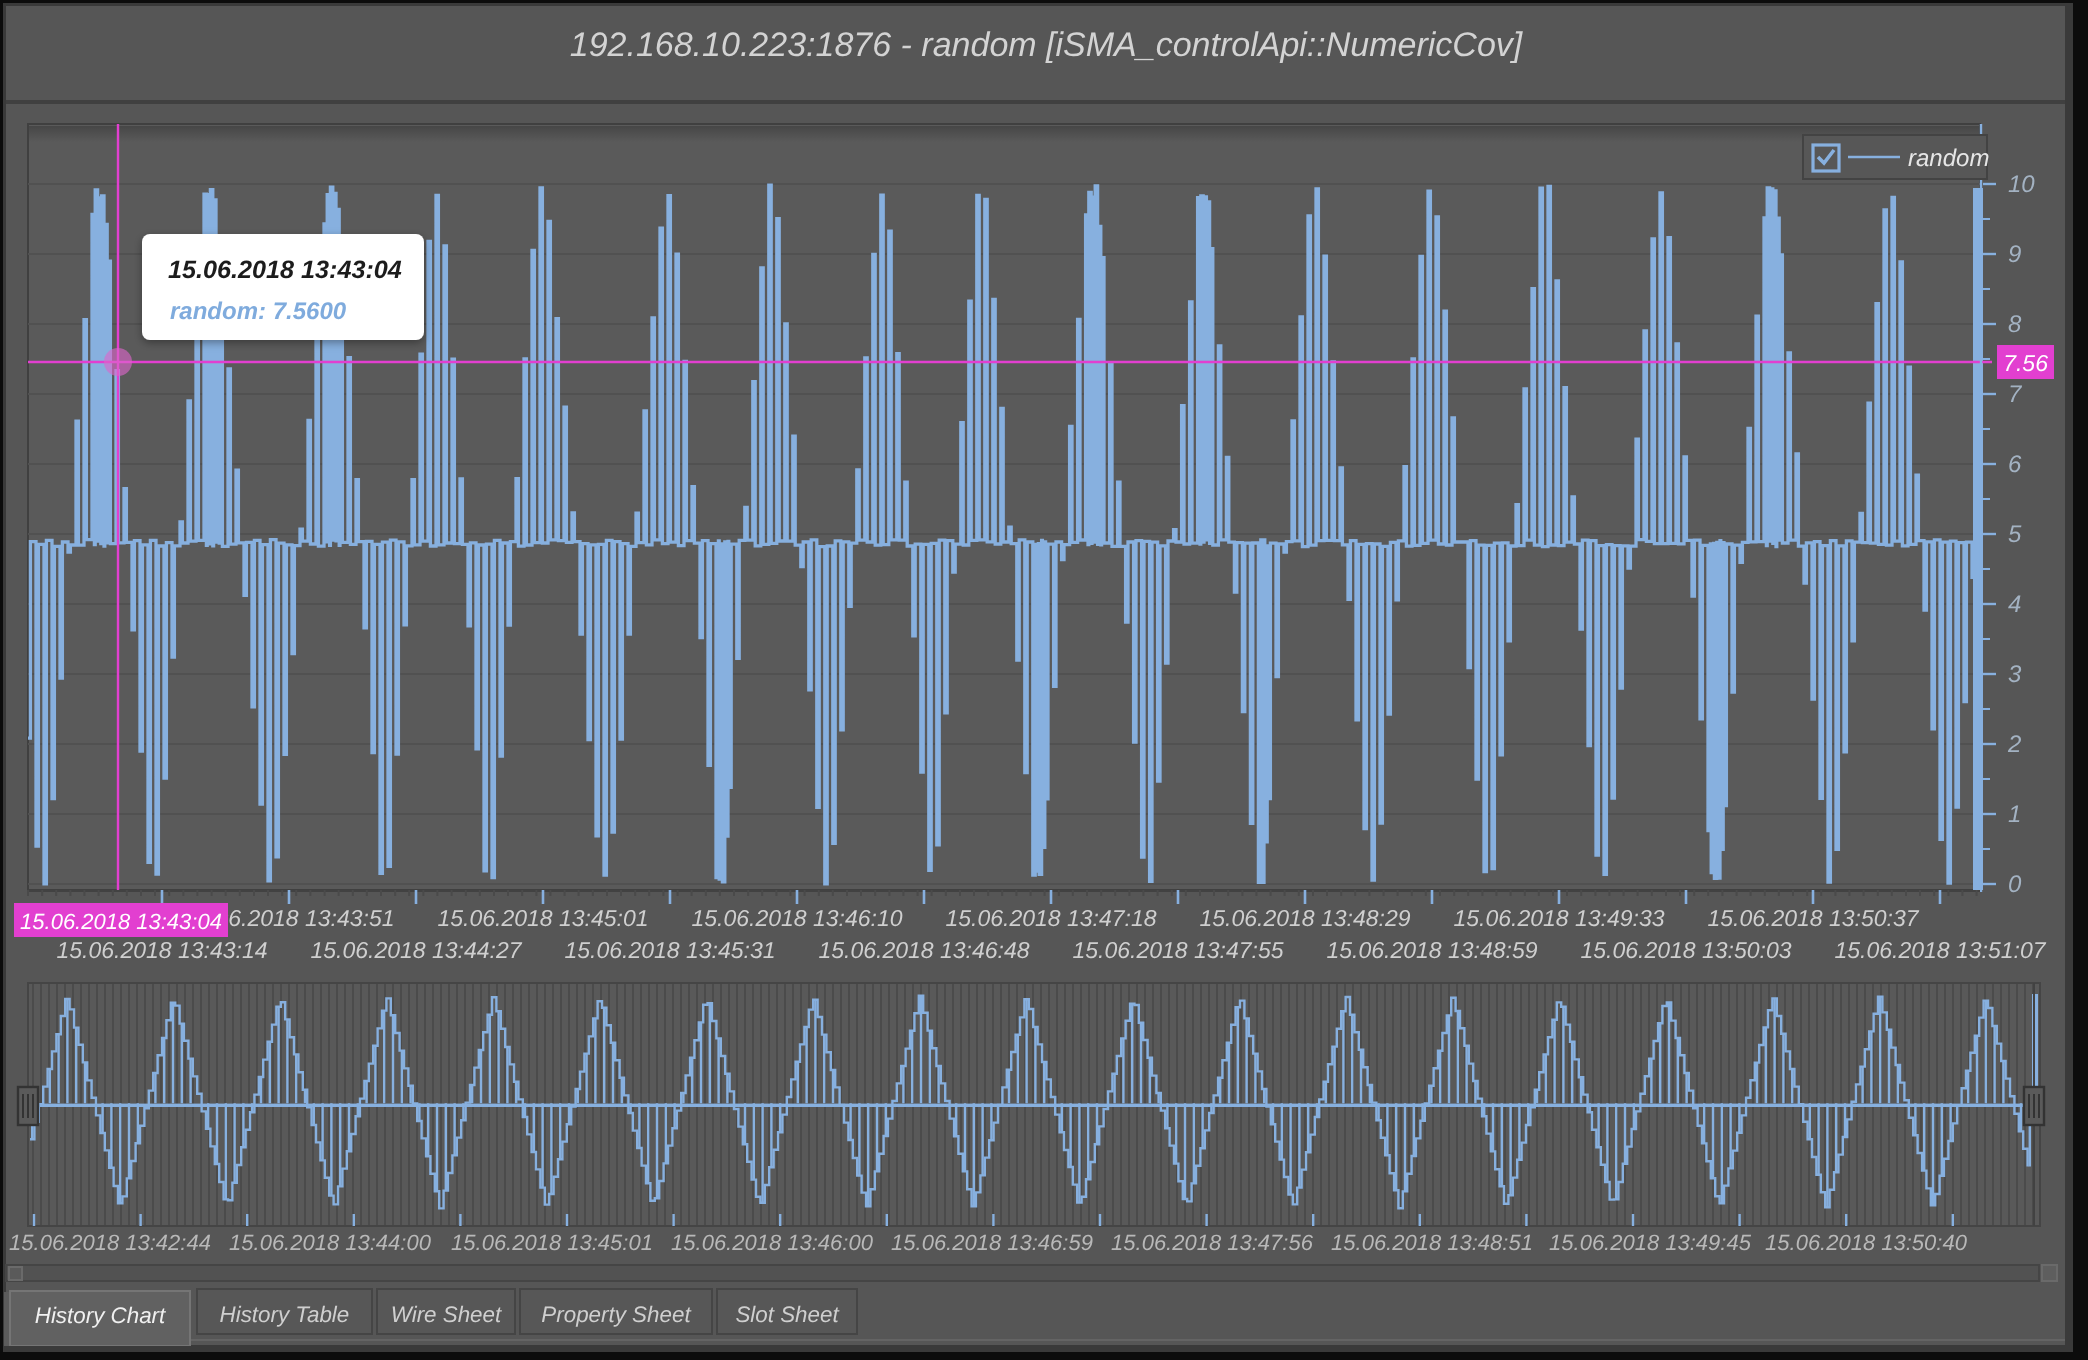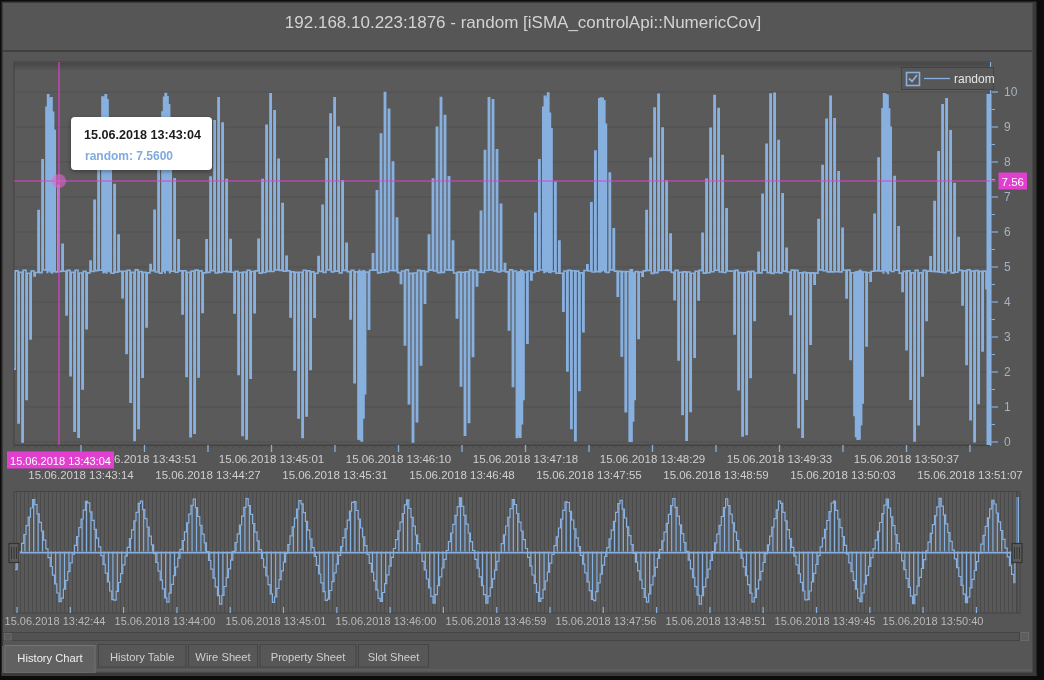--- a/index.html
+++ b/index.html
@@ -1,14 +1,14 @@
 <!DOCTYPE html>
 <html><head><meta charset="utf-8"><style>
 html,body{margin:0;padding:0;background:#000;}
-#win{position:relative;width:1044px;height:680px;font-family:"Liberation Sans",sans-serif;}
+#win{position:relative;width:1044px;height:680px;font-family:"Liberation Sans",sans-serif;font-style:italic;}
 </style></head><body>
 <div id="win">
 <svg width="1044" height="680">
 <defs>
 <filter id="ts" x="-20%" y="-20%" width="140%" height="160%">
           <feDropShadow dx="0" dy="1.5" stdDeviation="2" flood-color="#000" flood-opacity="0.35"></feDropShadow>
         </filter>
 <pattern id="st" width="4" height="8" patternUnits="userSpaceOnUse">
 <rect width="4" height="8" fill="#595959"></rect>
 <rect x="0" y="0" width="1" height="8" fill="#4b4b4b"></rect>

